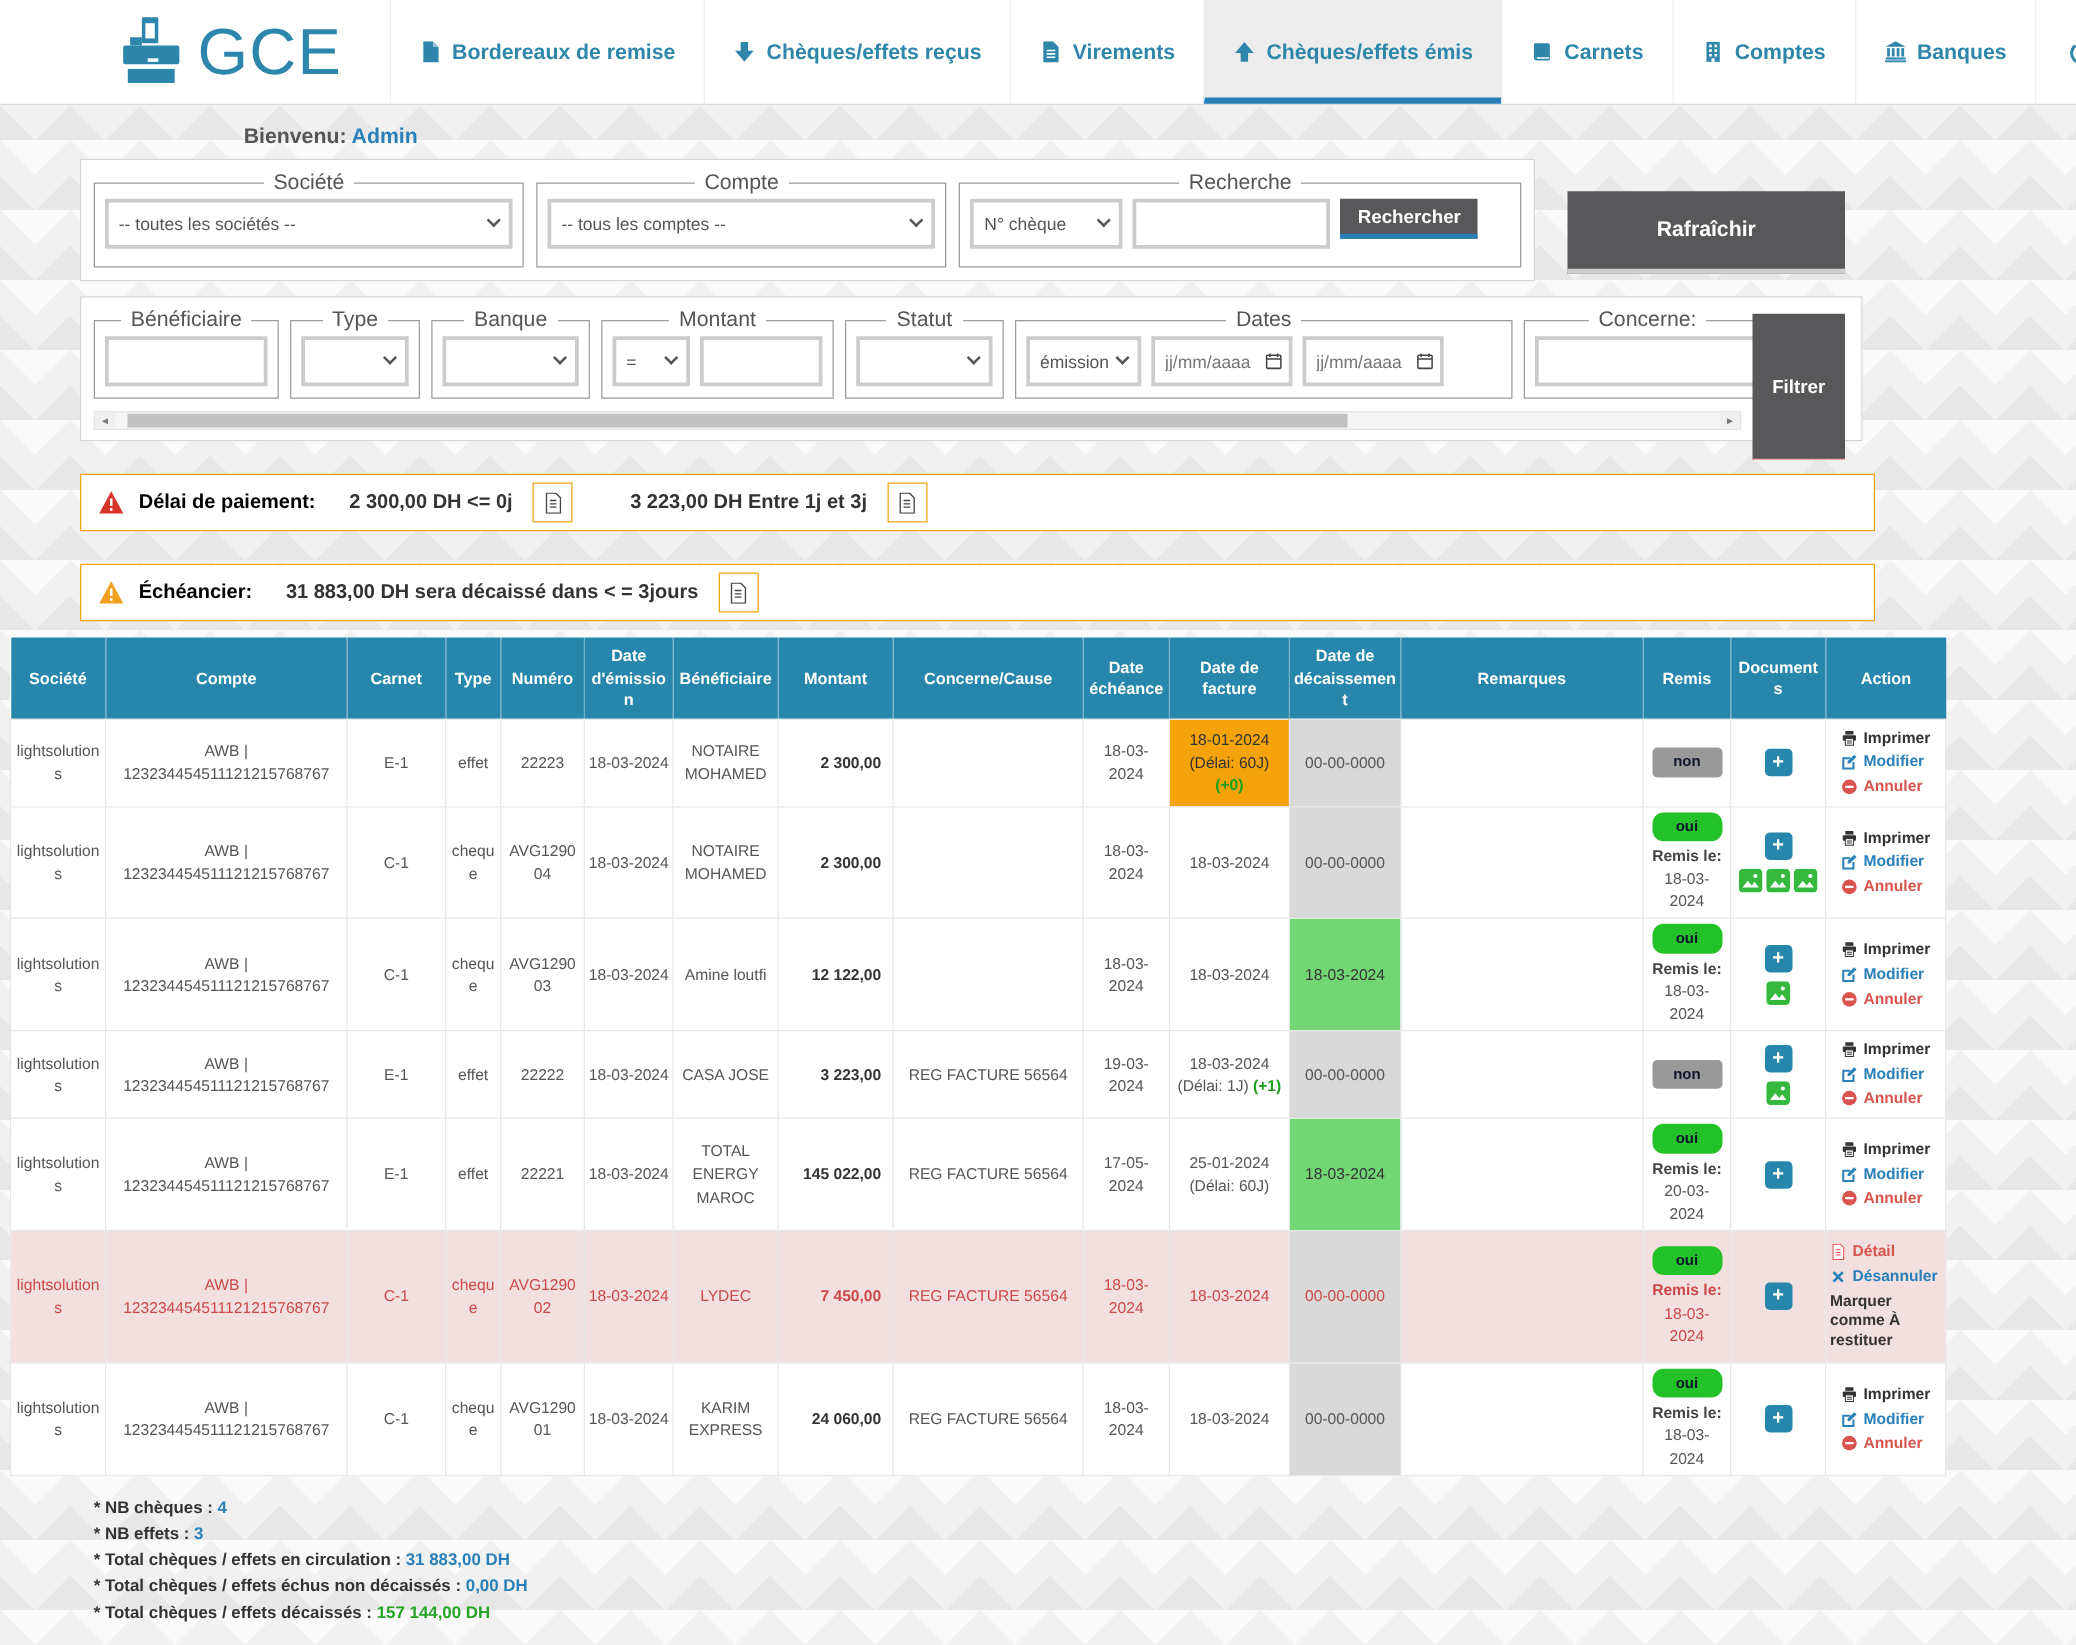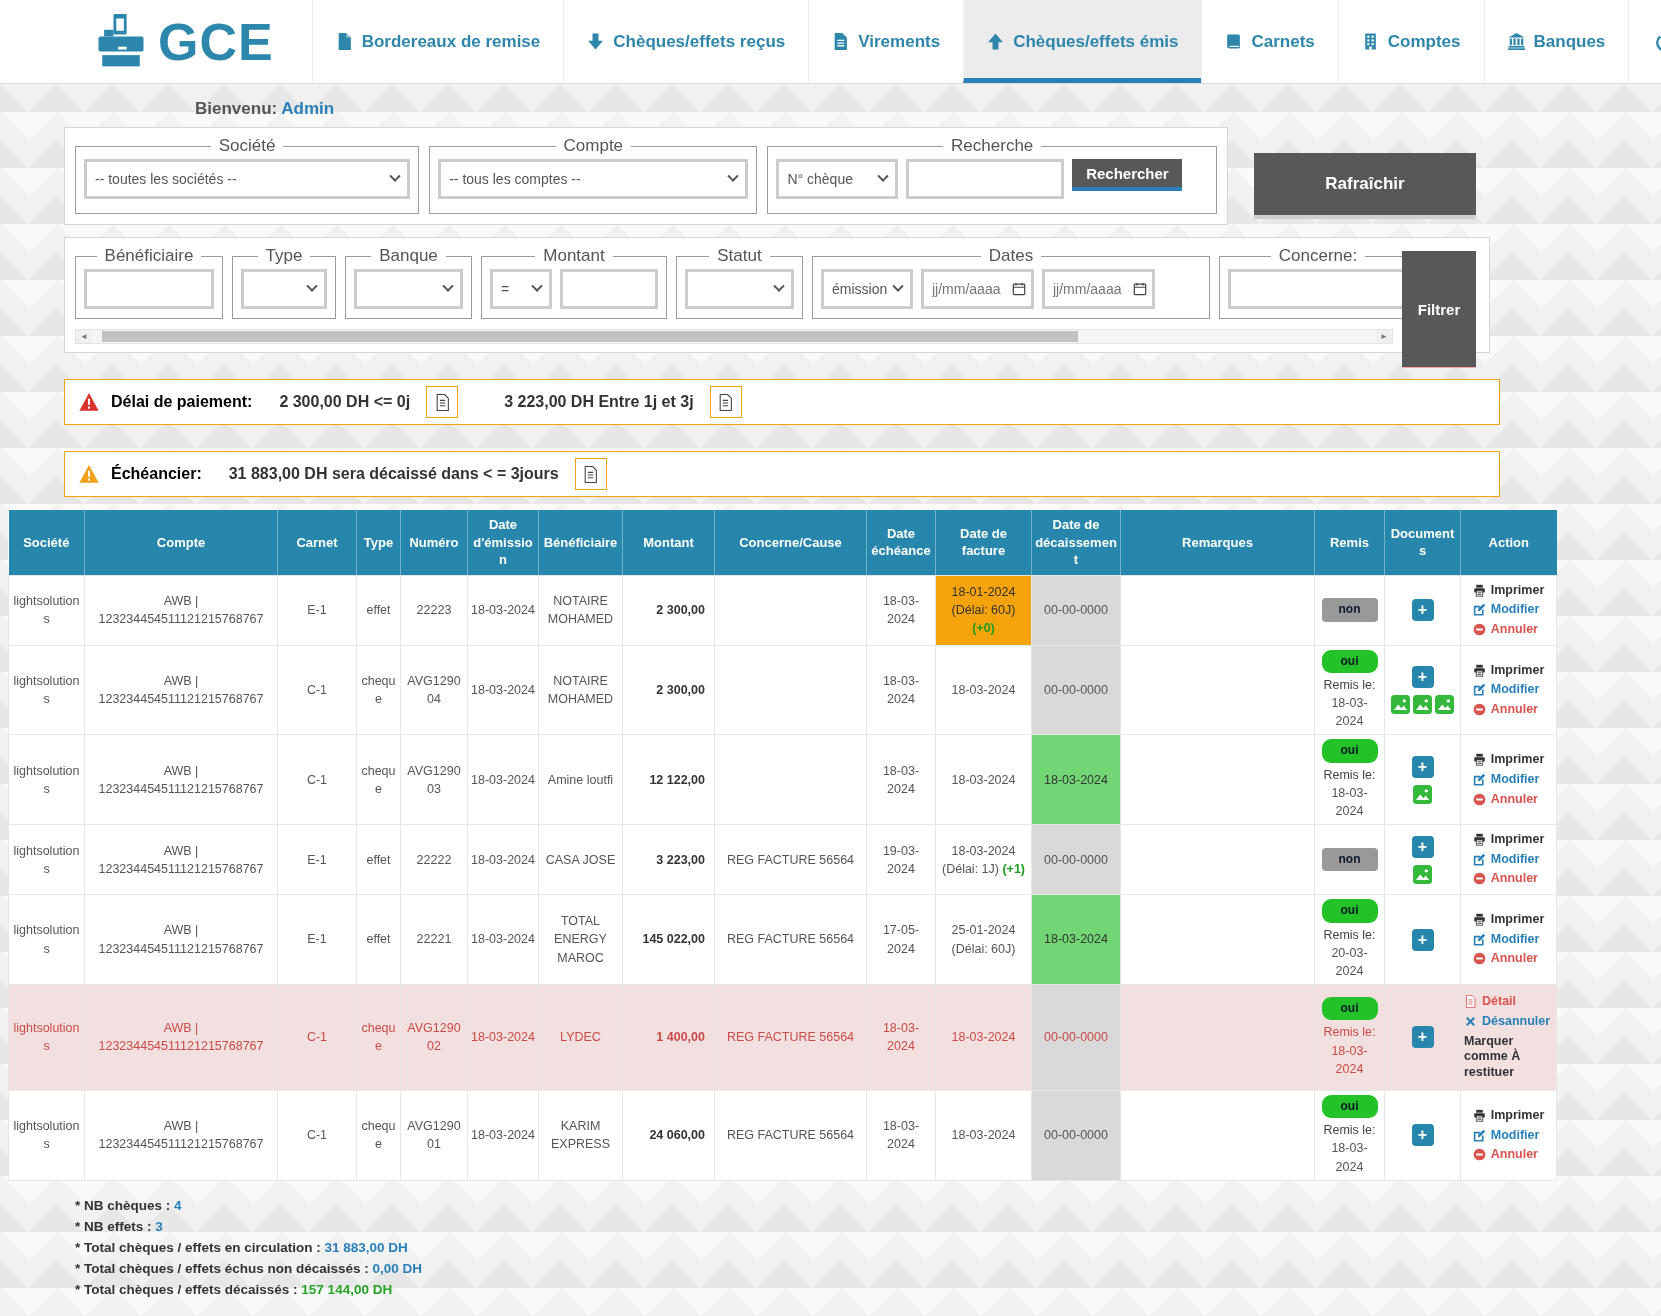--- a/index.html
+++ b/index.html
@@ -14,21 +14,21 @@
       linear-gradient(45deg, rgba(220,220,220,.45) 25%, transparent 25%),
       linear-gradient(315deg, rgba(220,220,220,.45) 25%, transparent 25%);
     background-position:28px 0,28px 0,0 0,0 0;
     background-size:56px 56px;
   }
   .icn{display:inline-flex;align-items:center;justify-content:center}
   
   .topnav{height:84px;background:#fff;display:flex;align-items:stretch;border-bottom:1px solid #ddd}
   .logo{display:flex;align-items:center;gap:4px;padding:0 38px 0 88px;color:#2d87ad;cursor:pointer}
   .logo .icn svg{width:66px;height:60px}
-  .logo-text{font-size:52px;font-weight:bold;letter-spacing:1px}
+  .logo-text{font-size:52px;font-weight:normal;letter-spacing:1px}
   .nav-items{display:flex;align-items:stretch}
   .nav-item{display:flex;align-items:center;gap:9px;padding:0 23px;color:#2e86ab;font-weight:bold;
     font-size:17px;border-left:1px solid #efefef;cursor:pointer;text-decoration:none;white-space:nowrap}
   .nav-item .icn svg{width:17px;height:17px}
   .nav-item.active{background:#ececec;border-bottom:5px solid #2980b9;padding-top:5px}
   .nav-power{display:flex;align-items:center;padding:0 26px;border-left:1px solid #efefef;color:#2e86ab;cursor:pointer}
   .nav-power svg{width:20px;height:20px}
   
   .welcome{margin:15px 0 8px 195px;font-size:17px;font-weight:bold;color:#555}
   .welcome .user{color:#2980b9;cursor:pointer}
@@ -93,21 +93,21 @@
   .cancelled td{color:#cb4a49}
   td.cell-montant{font-weight:bold;color:#333;text-align:right;padding-right:9px}
   .cancelled td.cell-montant{color:#cb4a49}
   .bg-orange{background:#f5a30b;color:#333}
   .bg-green{background:#72d674;color:#333}
   .bg-gray{background:#d9d9d9}
   .plus-green{color:#1e9e1e;font-weight:bold}
   .badge{display:inline-block;min-width:56px;padding:3px 0;color:#0f172a;font-weight:bold;font-size:12px;border-radius:4px}
   .badge-non{background:#999}
   .badge-oui{background:#22c228;border-radius:9px}
-  .remis-label{font-weight:normal;color:#444;margin-top:3px}
+  .remis-label{font-weight:bold;color:#444;margin-top:3px}
   .cancelled .remis-label{color:#cb4a49}
   .plus-btn{width:22px;height:22px;background:#2786ab;color:#fff;border:none;border-radius:4px;
     font-size:16px;font-weight:bold;line-height:1;cursor:pointer;display:inline-flex;align-items:center;justify-content:center}
   .img-row{display:flex;gap:3px;justify-content:center;margin-top:7px}
   .img-row svg{width:19px;height:19px}
   .act-stack{display:inline-flex;flex-direction:column;align-items:flex-start;gap:4px;text-align:left}
   .act{display:flex;align-items:flex-start;gap:5px;font-weight:bold;font-size:12.5px;cursor:pointer;text-decoration:none;line-height:1.25}
   .act .icn{margin-top:1px}
   .act .icn svg{width:13px;height:13px}
   .act-dark{color:#333}.act-blue{color:#2980b9}.act-red{color:#d9534f}
@@ -735,21 +735,21 @@
         <td class="">lightsolutions</td>
         <td class="">
           <div>AWB |</div>
           <div>123234454511121215768767</div>
         </td>
         <td class="">C-1</td>
         <td class="">cheque</td>
         <td class="">AVG129002</td>
         <td class="">18-03-2024</td>
         <td class="">LYDEC</td>
-        <td class="cell-montant">1 400,00</td>
+        <td class="cell-montant">7 450,00</td>
         <td class="">REG FACTURE 56564</td>
         <td class="">18-03-2024</td>
         <td class="">18-03-2024</td>
         <td class="bg-gray">00-00-0000</td>
         <td class=""></td>
         <td class=""><span class="badge badge-oui">oui</span><div class="remis-label">Remis le:</div><div class="remis-date">18-03-2024</div></td>
         <td class=""><button class="plus-btn">+</button></td>
         <td class=""><div class="act-stack">
             <a class="act act-red">
               <span class="icn ">

